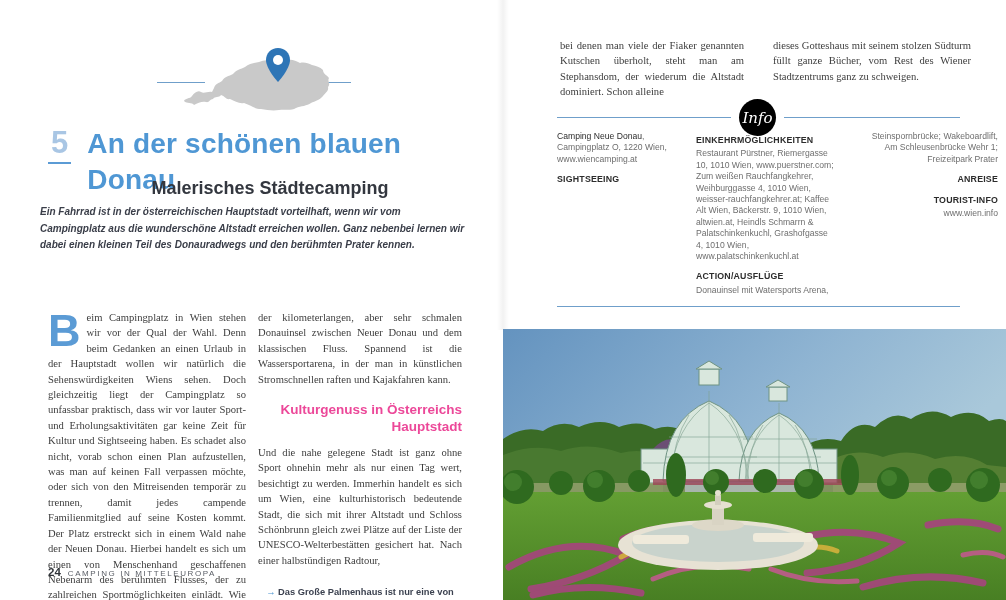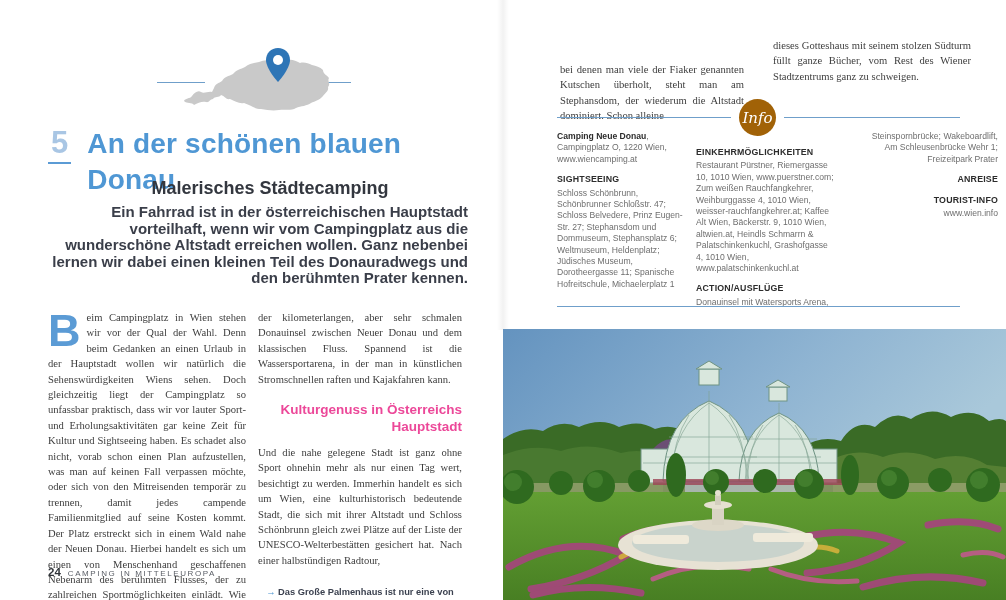--- a/index.html
+++ b/index.html
@@ -12,56 +12,56 @@
   .map-wrap{position:absolute;left:150px;top:30px;width:210px;height:90px;}
   .rule{position:absolute;height:1px;background:#6f9fca;}
   .rule-map-left{left:157px;top:82px;width:48px;}
   .rule-map-right{left:301px;top:82px;width:50px;}
 
   .chapter-row{position:absolute;left:48px;top:126px;width:412px;display:flex;align-items:flex-start;justify-content:center;gap:16px;}
   .chapter-num{font-size:31px;font-weight:bold;color:#a9c6e4;line-height:34px;border-bottom:2px solid #5b9bd5;padding:0 3px 2px;}
   .chapter-title{font-size:28px;font-weight:bold;color:#4f97d4;line-height:36px;letter-spacing:.2px;}
   .subtitle{position:absolute;left:64px;top:178px;width:412px;text-align:center;
             font-size:18px;font-weight:bold;color:#33373f;}
-  .intro{position:absolute;left:40px;top:204px;width:428px;text-align:right;
-         font-size:15px;font-weight:bold;color:#3a3e49;line-height:16.5px;}
+  .intro{position:absolute;left:40px;top:204px;width:428px;text-align:left;
+         font-size:10px;font-weight:bold;color:#3a3e49;line-height:16.5px;font-style:italic;}
 
   .serif{font-family:"Liberation Serif",serif;font-size:10.6px;line-height:15.4px;
          color:#3d3d3d;text-align:justify;}
   .colL{position:absolute;left:48px;top:310px;width:198px;}
   .colR{position:absolute;left:258px;top:310px;width:204px;}
   .dropcap{float:left;font-family:"Liberation Sans",sans-serif;font-weight:bold;
            font-size:45px;line-height:38px;color:#5b9bd5;padding:2px 6px 0 0;}
   .subhead-blue{font-family:"Liberation Sans",sans-serif;font-size:13.5px;font-weight:bold;
                 color:#ec4899;line-height:17px;margin:14px 0 10px;text-align:right;}
   .caption{margin-top:18px;font-family:"Liberation Sans",sans-serif;font-size:9.3px;
            font-weight:bold;color:#3c4250;line-height:13px;text-align:center;}
   .caption .arrow{color:#4a93cf;}
   .footer{position:absolute;left:48px;top:566px;display:flex;align-items:baseline;gap:7px;}
   .pagenum{font-size:11.5px;font-weight:bold;color:#2f3338;}
   .foot-txt{font-size:8px;color:#5a5e66;letter-spacing:1.6px;}
 
   
-  .contL{position:absolute;left:560px;top:38px;width:184px;margin-top:24px;}
+  .contL{position:absolute;left:560px;top:38px;width:184px;}
   .contR{position:absolute;left:764px;top:38px;width:198px;margin-left:9px;}
 
   .badge{position:absolute;left:739px;top:99px;width:37px;height:37px;border-radius:50%;
-         background:#a16207;color:#fff;display:flex;align-items:center;justify-content:center;
+         background:#000000;color:#fff;display:flex;align-items:center;justify-content:center;
          font-family:"DejaVu Serif",serif;font-style:italic;font-size:15px;}
   .rule-info-left{left:557px;top:117px;width:174px;}
   .rule-info-right{left:784px;top:117px;width:176px;}
   .rule-info-bottom{left:557px;top:306px;width:403px;}
 
   .info-col{position:absolute;top:131px;font-size:8.6px;line-height:11.4px;color:#6e6e6e;}
   .ic1{left:557px;width:136px;}
   .ic2{left:696px;width:138px;}
   .ic3{left:870px;width:128px;text-align:right;}
   .info-h{font-weight:bold;color:#2c2c2c;font-size:8.8px;letter-spacing:.2px;margin:9px 0 2px;}
-  .info-h.first{margin-top:16px;}
-  .inline-b{font-weight:bold;color:#2c2c2c;}
+  .info-h.first{margin-top:4px;}
+  .inline-b{font-weight:normal;color:#2c2c2c;}
 
   .photo{position:absolute;left:503px;top:329px;width:503px;height:271px;}
 </style>
 </head>
 <body>
 
 <div class="spread">
   <div class="spine"></div>
 
   <div class="rule rule-map-left"></div>
@@ -106,21 +106,20 @@
 
   <div class="rule rule-info-left"></div>
   <div class="rule rule-info-right"></div>
   <div class="badge">Info</div>
 
   <div class="info-col ic1">
     <div>
       <span class="inline-b">Camping Neue Donau</span><span>, Campingplatz O, 1220 Wien, www.wiencamping.at</span>
     </div>
     <div class="info-h">SIGHTSEEING</div>
-    <div>Schloss Schönbrunn, Schönbrunner Schloßstr. 47; Schloss Belvedere, Prinz Eugen-Str. 27; Stephansdom und Dommuseum, Stephansplatz 6; Weltmuseum, Heldenplatz; Jüdisches Museum, Dorotheergasse 11; Spanische Hofreitschule, Michaelerplatz 1</div>
   </div>
 
   <div class="info-col ic2">
     <div class="info-h first">EINKEHRMÖGLICHKEITEN</div>
     <div>Restaurant Pürstner, Riemergasse 10, 1010 Wien, www.puerstner.com; Zum weißen Rauchfangkehrer, Weihburggasse 4, 1010 Wien, weisser-rauchfangkehrer.at; Kaffee Alt Wien, Bäckerstr. 9, 1010 Wien, altwien.at, Heindls Schmarrn &amp; Palatschinkenkuchl, Grashofgasse 4, 1010 Wien, www.palatschinkenkuchl.at</div>
     <div class="info-h">ACTION/AUSFLÜGE</div>
     <div>Donauinsel mit Watersports Arena,</div>
   </div>
 
   <div class="info-col ic3">

